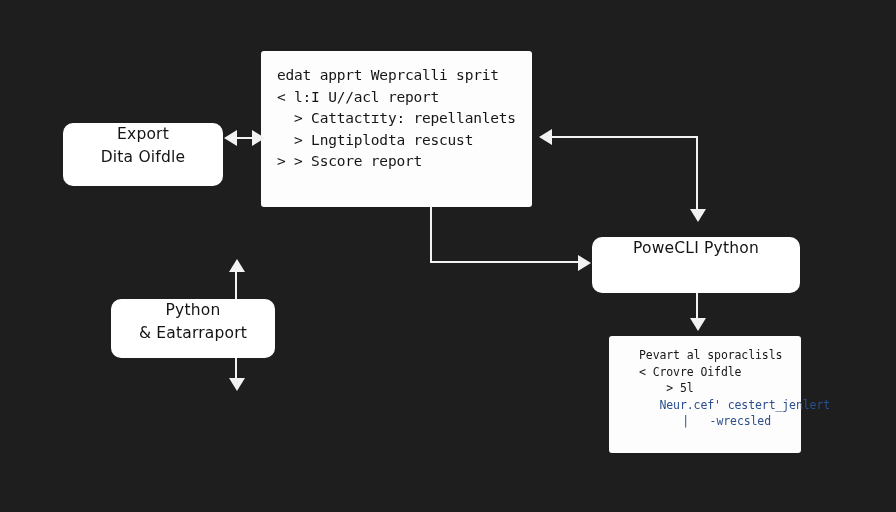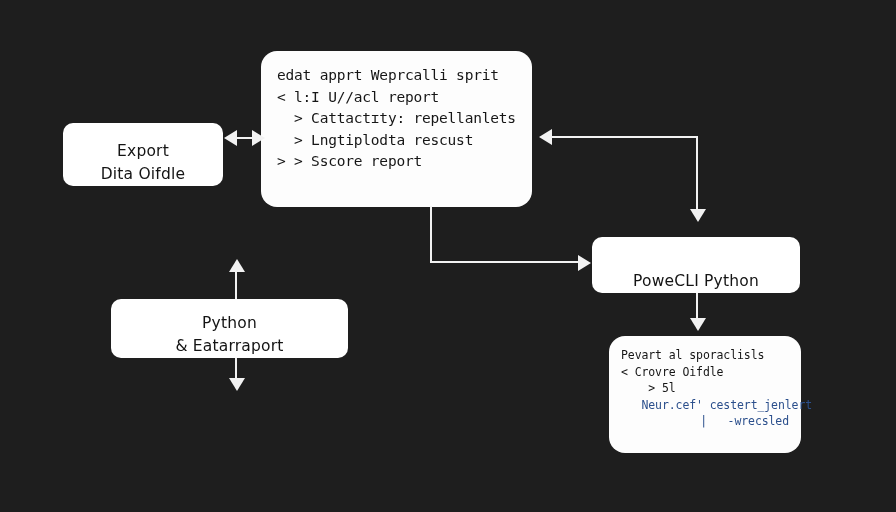--- a/index.html
+++ b/index.html
@@ -18,57 +18,57 @@
 
   
   .node {
     position: absolute;
     background: #ffffff;
     border-radius: 10px;
     box-sizing: border-box;
     display: flex;
     flex-direction: column;
     align-items: center;
-    justify-content: flex-end;
+    justify-content: flex-start;
     color: #141414;
   }
   .node-line {
     font-size: 15.5px;
     line-height: 23px;
     white-space: nowrap;
     letter-spacing: 0.2px;
   }
 
   
   .codebox {
     position: absolute;
     background: #fdfdfd;
-    border-radius: 16px;
+    border-radius: 3px;
     box-sizing: border-box;
     padding: 14px 16px 12px 16px;
     display: flex;
     flex-direction: column;
     justify-content: flex-start;
   }
   .code-line {
     font-family: "DejaVu Sans Mono", monospace;
     white-space: pre;
     color: #161616;
   }
 
   #code-top { left: 261px; top: 51px; width: 271px; height: 156px; }
   #code-top .code-line { font-size: 14.5px; line-height: 21.5px; letter-spacing: -0.2px; }
 
-  #code-bottom { left: 609px; top: 336px; width: 192px; height: 117px; padding: 11px 12px; }
+  #code-bottom { left: 609px; top: 336px; width: 192px; height: 117px; padding: 11px 30px; }
   #code-bottom .code-line { font-size: 11.5px; line-height: 16.6px; letter-spacing: -0.1px; }
   #code-bottom .code-line.blue { color: #2b4f8c; text-align: right; }
 
   
   #node-export   { left: 63px;  top: 123px; width: 160px; height: 63px; }
-  #node-python   { left: 111px; top: 299px; width: 237px; height: 59px; }
+  #node-python   { left: 111px; top: 299px; width: 164px; height: 59px; }
   #node-powercli { left: 592px; top: 237px; width: 208px; height: 56px; }
 
   
   .conn { position: absolute; }
   .line-h { position: absolute; height: 2px; background: #f2f2f2; }
   .line-v { position: absolute; width: 2px; background: #f2f2f2; }
 
   .arrow-head { position: absolute; width: 0; height: 0; }
   .ah-right { border-top: 8px solid transparent; border-bottom: 8px solid transparent; border-left: 13px solid #f2f2f2; }
   .ah-left  { border-top: 8px solid transparent; border-bottom: 8px solid transparent; border-right: 13px solid #f2f2f2; }

